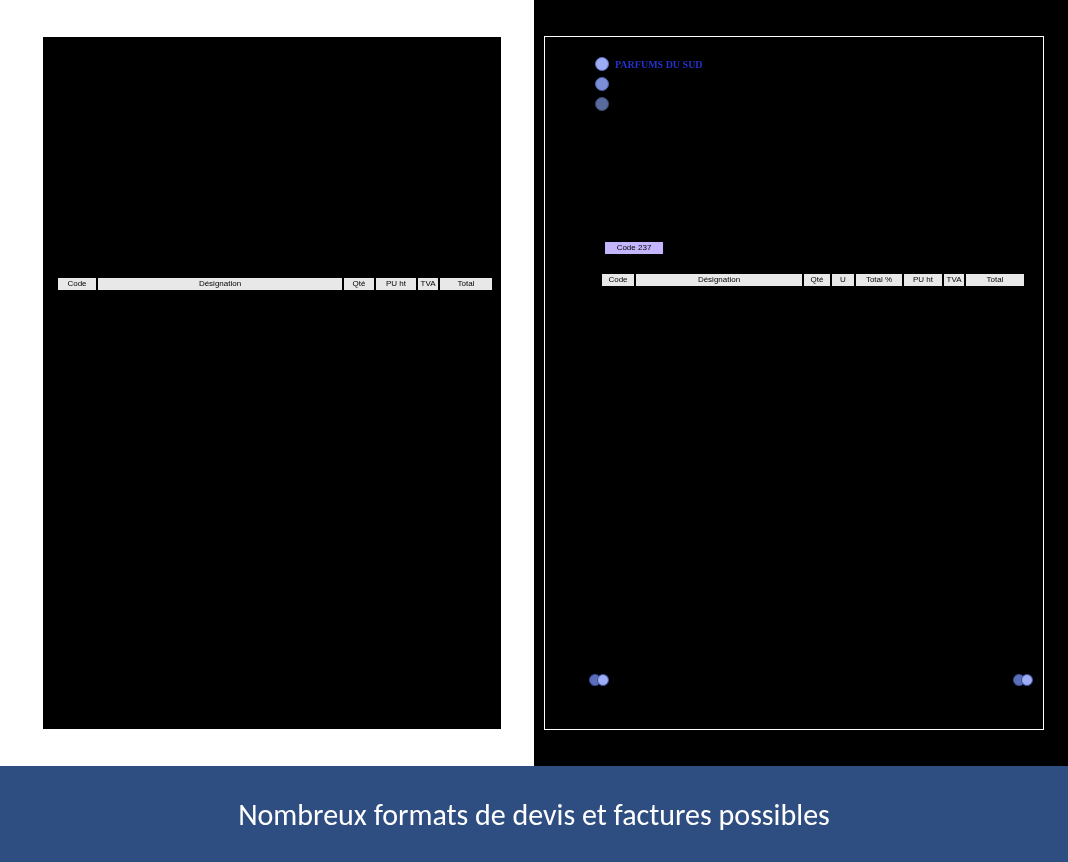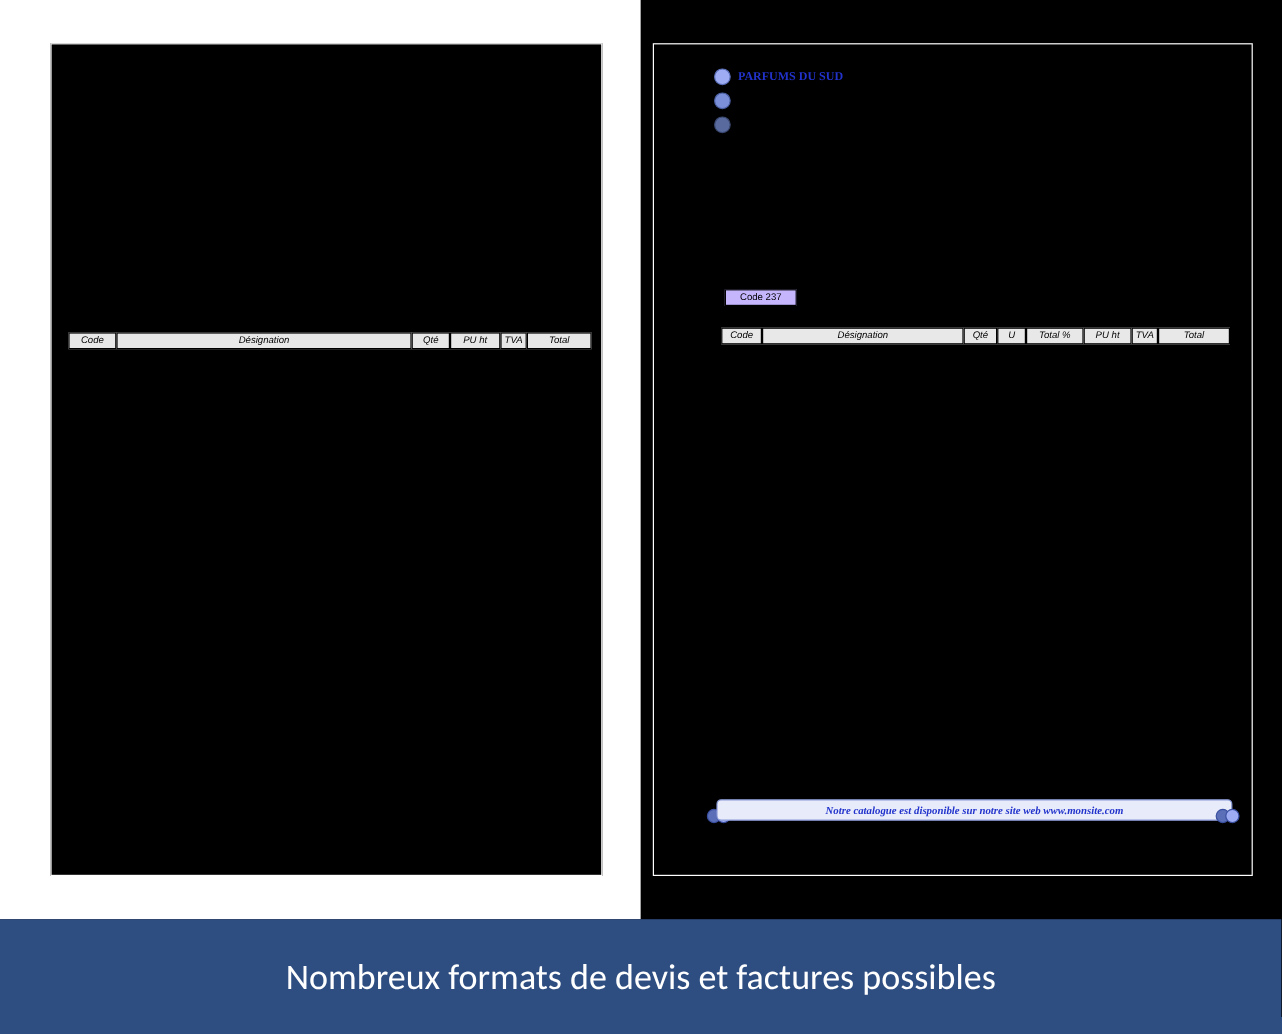--- a/index.html
+++ b/index.html
@@ -42,21 +42,20 @@
     width: 500px;
   }
   
   .tbl-head {
     position: absolute;
     left: 18px;
     width: 440px;
     display: flex;
     font-size: 8px;
     font-family: Arial, sans-serif;
-    font-style: italic;
   }
   .tbl-left { top: 240px; left: 14px; width: 436px; }
   .th {
     background: #e8e8e8;
     color: #000;
     border: 1px solid #000;
     height: 14px;
     line-height: 12px;
     text-align: center;
     overflow: hidden;
@@ -174,23 +173,20 @@
         <div class="th" style="width:48px">Total %</div>
         <div class="th" style="width:40px">PU ht</div>
         <div class="th" style="width:22px">TVA</div>
         <div class="th" style="width:60px">Total</div>
       </div>
 
       <div class="promo-balls-left">
         <div class="pb pb1"></div>
         <div class="pb pb2"></div>
       </div>
-      <div class="promo-bar">
-        <span>Notre catalogue est disponible sur notre site web www.monsite.com</span>
-      </div>
       <div class="promo-balls-right">
         <div class="pb pb1"></div>
         <div class="pb pb2"></div>
       </div>
 
     </div>
   </div>
 
 </div>
 

